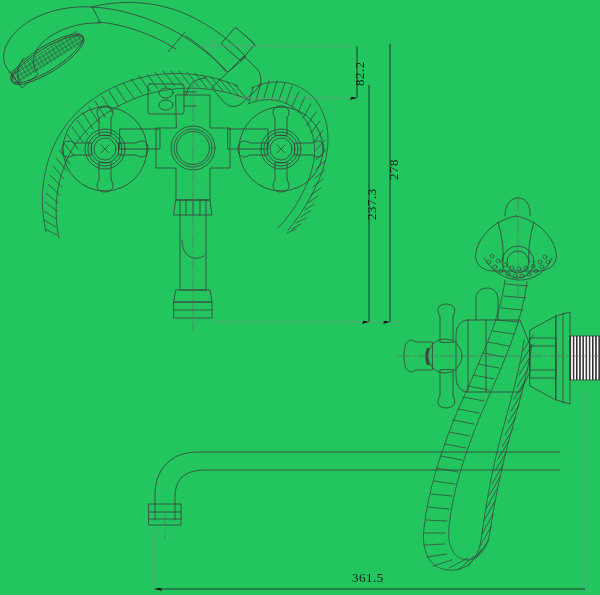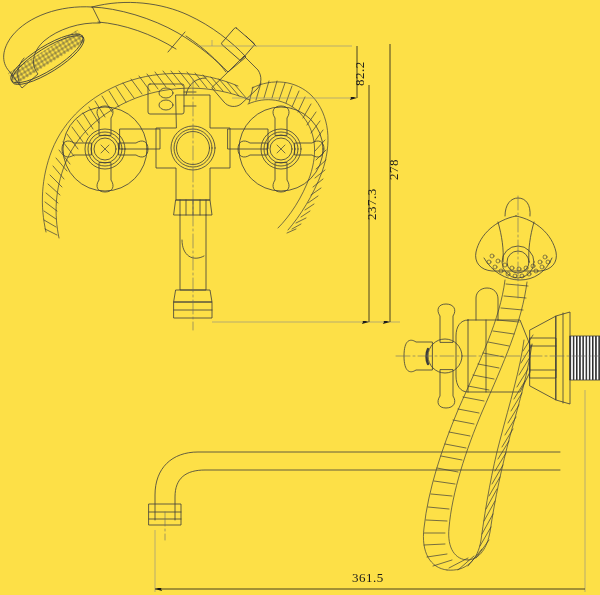--- a/index.html
+++ b/index.html
@@ -1,17 +1,17 @@
 <!DOCTYPE html>
 <html><head>
 <meta charset="utf-8">
 <style>
   html,body{margin:0;padding:0;background:#ffffff;}
   body{font-family:"Liberation Serif", serif;}
-  #sheet{position:relative;width:600px;height:595px;background:#fde047;overflow:hidden;}
+  #sheet{position:relative;width:600px;height:595px;background:#22c55e;overflow:hidden;}
   #sheet svg{position:absolute;left:0;top:0;}
   .dimlabel{
     position:absolute;
     font-family:"Liberation Serif", serif;
     font-size:13px;
     color:#1a1a1a;
     white-space:nowrap;
     letter-spacing:.5px;
   }
   .rot{transform:rotate(-90deg);transform-origin:left top;}

